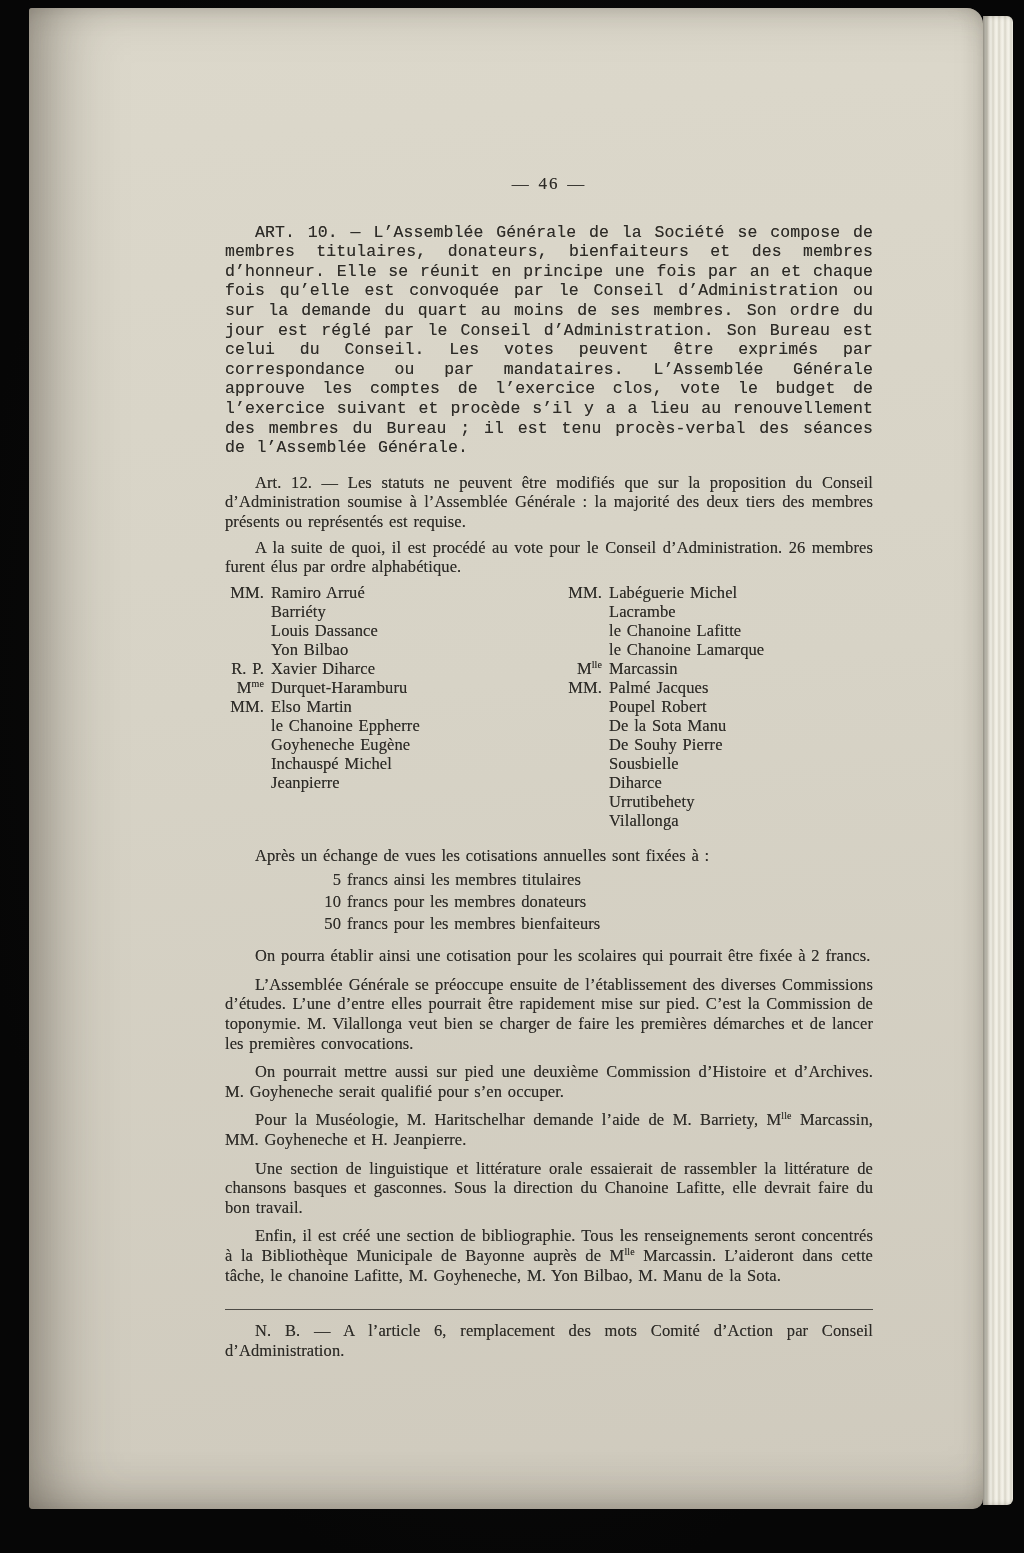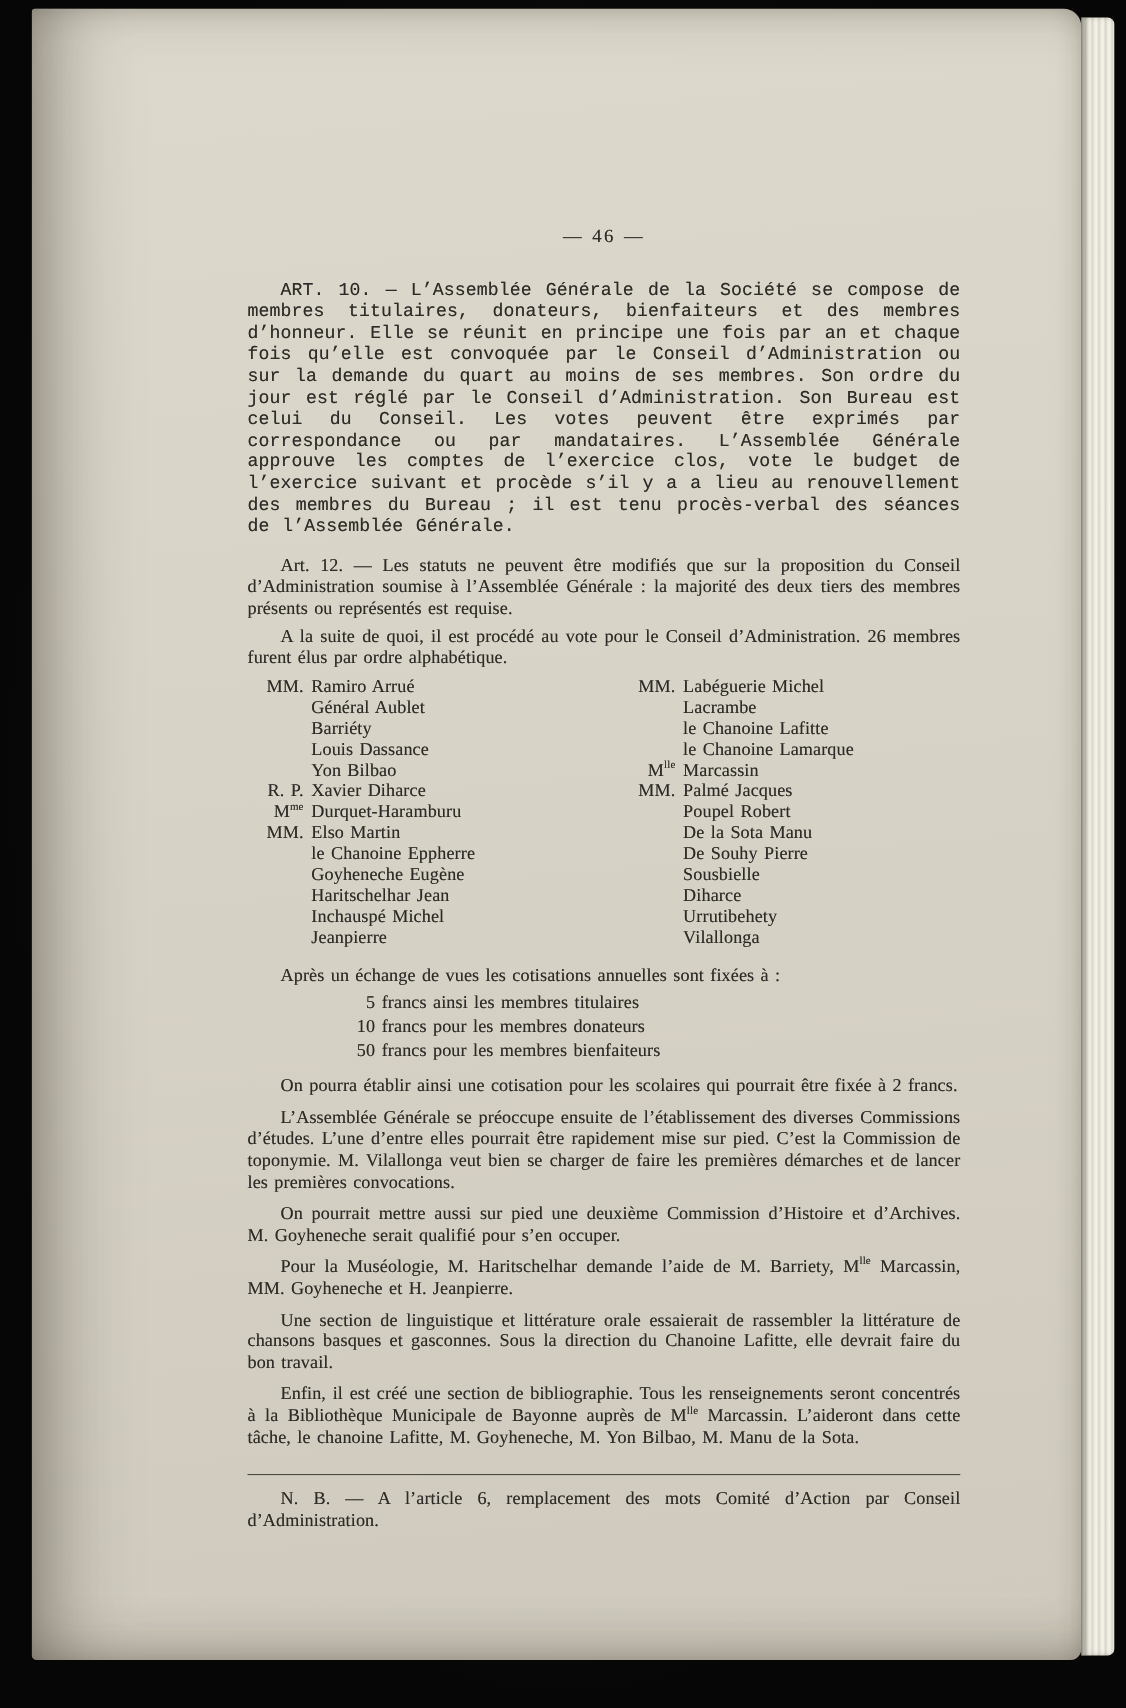--- a/index.html
+++ b/index.html
@@ -25,21 +25,21 @@
   .fore-edge {
     position: absolute;
     left: 983px; top: 16px;
     width: 30px; height: 1489px;
     background: repeating-linear-gradient(90deg, #efece2 0px, #f4f2e9 2px, #d8d5c8 4px, #eeebe1 6px);
     border-radius: 0 6px 6px 0;
     box-shadow: inset 5px 0 7px -3px rgba(40,35,25,0.65);
   }
   .text-block {
     position: absolute;
-    left: 196px; top: 197px;
+    left: 196px; top: 166px;
     width: 648px;
     color: #2d2b27;
     font-size: 16.5px;
     line-height: 19.6px;
     text-align: justify;
     word-spacing: 1.5px;
     letter-spacing: 0.1px;
     text-shadow: 0 0 0.5px rgba(45,43,39,0.55);
   }
   .page-number {
@@ -54,21 +54,21 @@
   sup { font-size: 10px; line-height: 0; vertical-align: super; }
 
   .members {
     display: flex;
     text-align: left;
     margin: 2px 0 16px 0;
     line-height: 19px;
   }
   .member-col-left { width: 338px; flex: none; }
   .member-col-right { flex: 1; }
-  .mrow { display: flex; margin-left: 12px; }
+  .mrow { display: flex; }
   .mpre { width: 46px; flex: none; text-align: right; padding-right: 7px; }
   .mname { flex: 1; white-space: nowrap; }
 
   .fees { text-align: left; margin: 0 0 11px 0; line-height: 22px; padding-left: 92px; }
   .fee-amount { display: inline-block; width: 24px; text-align: right; margin-right: 6px; }
 
   .footnote-rule {
     border: none;
     border-top: 1.5px solid #4c4a45;
     width: 100%;
@@ -90,24 +90,20 @@
     <p class="para tight">A la suite de quoi, il est procédé au vote pour le Conseil d’Administration. 26 membres furent élus par ordre alphabétique.</p>
 
     <div class="members">
       <div class="member-col-left">
         <div class="mrow">
             <span class="mpre"><span>MM.</span><sup></sup></span>
             <span class="mname">Ramiro Arrué</span>
           </div>
         <div class="mrow">
             <span class="mpre"><span></span><sup></sup></span>
-            <span class="mname">Général Aublet</span>
-          </div>
-        <div class="mrow">
-            <span class="mpre"><span></span><sup></sup></span>
             <span class="mname">Barriéty</span>
           </div>
         <div class="mrow">
             <span class="mpre"><span></span><sup></sup></span>
             <span class="mname">Louis Dassance</span>
           </div>
         <div class="mrow">
             <span class="mpre"><span></span><sup></sup></span>
             <span class="mname">Yon Bilbao</span>
           </div>
@@ -123,24 +119,20 @@
             <span class="mpre"><span>MM.</span><sup></sup></span>
             <span class="mname">Elso Martin</span>
           </div>
         <div class="mrow">
             <span class="mpre"><span></span><sup></sup></span>
             <span class="mname">le Chanoine Eppherre</span>
           </div>
         <div class="mrow">
             <span class="mpre"><span></span><sup></sup></span>
             <span class="mname">Goyheneche Eugène</span>
-          </div>
-        <div class="mrow">
-            <span class="mpre"><span></span><sup></sup></span>
-            <span class="mname">Haritschelhar Jean</span>
           </div>
         <div class="mrow">
             <span class="mpre"><span></span><sup></sup></span>
             <span class="mname">Inchauspé Michel</span>
           </div>
         <div class="mrow">
             <span class="mpre"><span></span><sup></sup></span>
             <span class="mname">Jeanpierre</span>
           </div>
       </div>

